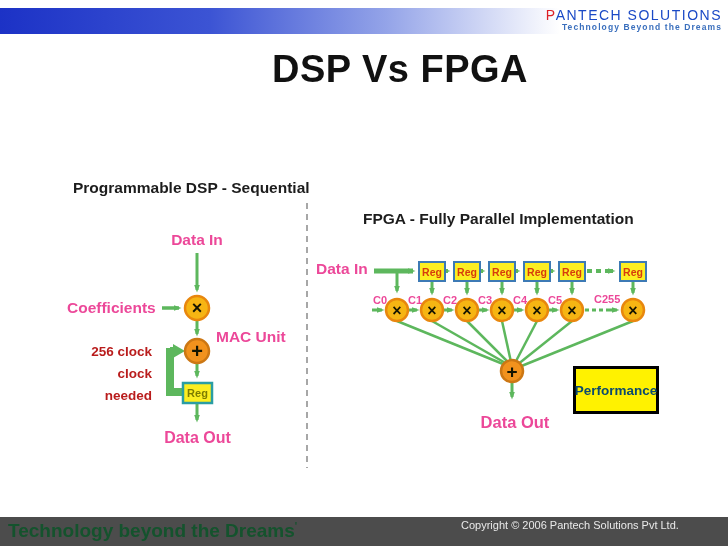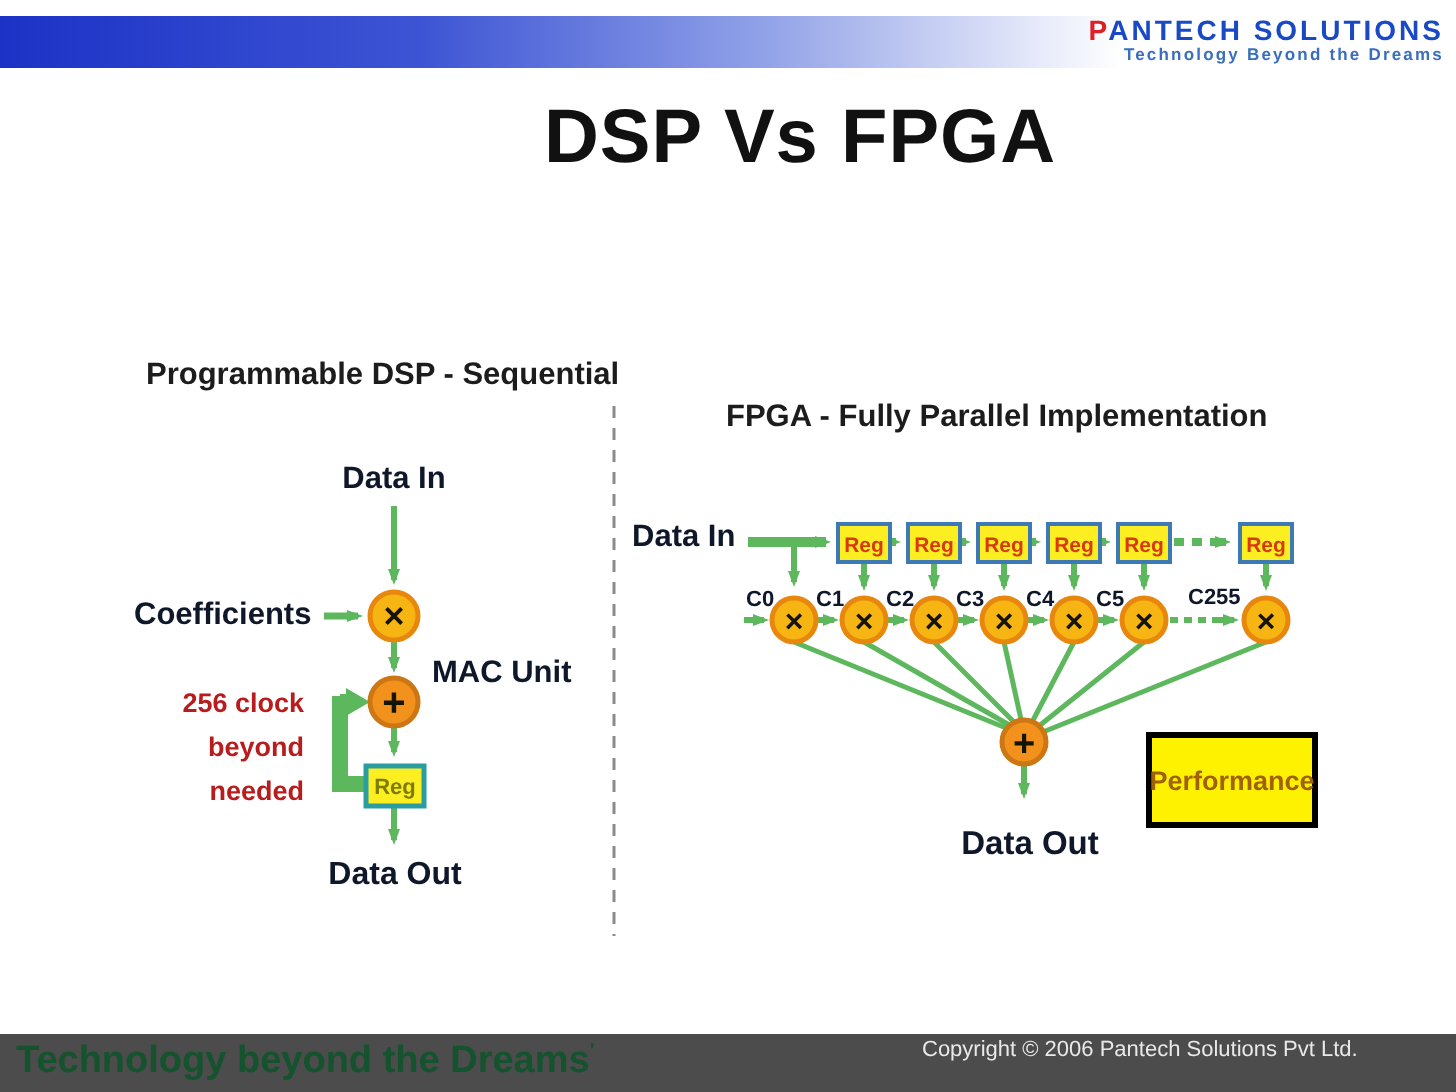--- a/index.html
+++ b/index.html
@@ -8,40 +8,40 @@
     background:#ffffff;font-family:"Liberation Sans",sans-serif;
   }
   .abs{position:absolute;}
   
   .topbar{
     top:8px;left:0;width:700px;height:26px;
     background:linear-gradient(90deg,#1c32c6 0%,#3c54d4 30%,#93a3e8 55%,#ffffff 80%);
   }
   .logo{top:7px;right:6px;text-align:right;line-height:1.15;}
   .logo-line1{
-    font-size:14px;font-weight:bold;letter-spacing:1.5px;color:#1a49c6;
+    font-size:14px;font-weight:normal;letter-spacing:1.5px;color:#1a49c6;
     font-family:"Liberation Sans",sans-serif;
   }
   .logo-line1 .p-red{color:#dd1f26;}
   .logo-line2{
     font-size:8.5px;font-weight:bold;letter-spacing:1.1px;color:#3a6fbd;
   }
   .slide-title{
     top:48px;left:0;width:728px;text-align:center;
     font-size:38px;font-weight:bold;color:#111;letter-spacing:0.5px;margin-left:36px;
   }
   .diag-heading{font-size:15.5px;font-weight:bold;color:#1c1c1c;white-space:nowrap;text-align:right;}
-  .purple{color:#0f172a;font-weight:bold;white-space:nowrap;}
+  .purple{color:#ec4899;font-weight:bold;white-space:nowrap;}
   .teal{color:#b91c1c;font-weight:bold;}
   .perf-box{
     left:573px;top:366px;width:80px;height:42px;
     background:#fff200;border:3px solid #000;
     display:flex;align-items:center;justify-content:center;
   }
-  .perf-box span{font-size:13.5px;font-weight:bold;color:#a16207;white-space:nowrap;}
+  .perf-box span{font-size:13.5px;font-weight:bold;color:#0c4a6e;white-space:nowrap;}
   .footer{
     top:517px;left:0;width:728px;height:34px;background:#4c4c4c;
   }
   .tagline{
     left:8px;top:520px;font-size:19px;font-weight:bold;color:#14532d;white-space:nowrap;
   }
   .tagline sup{font-size:10px;}
   .copyright{
     left:461px;top:519px;width:248px;font-size:11px;color:#e9e9e9;line-height:1.25;
   }
@@ -169,26 +169,26 @@
     <text x="512" y="378" text-anchor="middle" font-size="19" font-weight="bold" fill="#141400">+</text>
   </g>
 </svg>
 
 <div class="abs diag-heading" style="left:73px;top:179px">Programmable DSP - Sequential</div>
 <div class="abs purple" style="left:150px;top:231px;width:94px;text-align:center;font-size:15.5px">Data In</div>
 <div class="abs purple" style="left:67px;top:299px;font-size:15.5px">Coefficients</div>
 <div class="abs purple" style="left:216px;top:328px;font-size:15.5px">MAC Unit</div>
 <div class="abs teal" style="left:78px;top:341px;width:74px;text-align:right;font-size:13.5px;line-height:1.63">
   <div>256 clock</div>
-  <div>beyond</div>
+  <div>clock</div>
   <div>needed</div>
 </div>
 <div class="abs purple" style="left:155px;top:429px;width:85px;text-align:center;font-size:16px">Data Out</div>
 
-<div class="abs diag-heading" style="left:363px;top:200px">FPGA - Fully Parallel Implementation</div>
+<div class="abs diag-heading" style="left:363px;top:210px">FPGA - Fully Parallel Implementation</div>
 <div class="abs purple" style="left:316px;top:260px;font-size:15.5px">Data In</div>
 <div class="abs purple" style="left:373px;top:294px;font-size:11px">C0</div>
 <div class="abs purple" style="left:408px;top:294px;font-size:11px">C1</div>
 <div class="abs purple" style="left:443px;top:294px;font-size:11px">C2</div>
 <div class="abs purple" style="left:478px;top:294px;font-size:11px">C3</div>
 <div class="abs purple" style="left:513px;top:294px;font-size:11px">C4</div>
 <div class="abs purple" style="left:548px;top:294px;font-size:11px">C5</div>
 <div class="abs purple" style="left:594px;top:293px;font-size:11px">C255</div>
 <div class="abs teal" style="left:386px;top:370px;font-size:13.5px;line-height:1.45;white-space:nowrap">
 </div>

